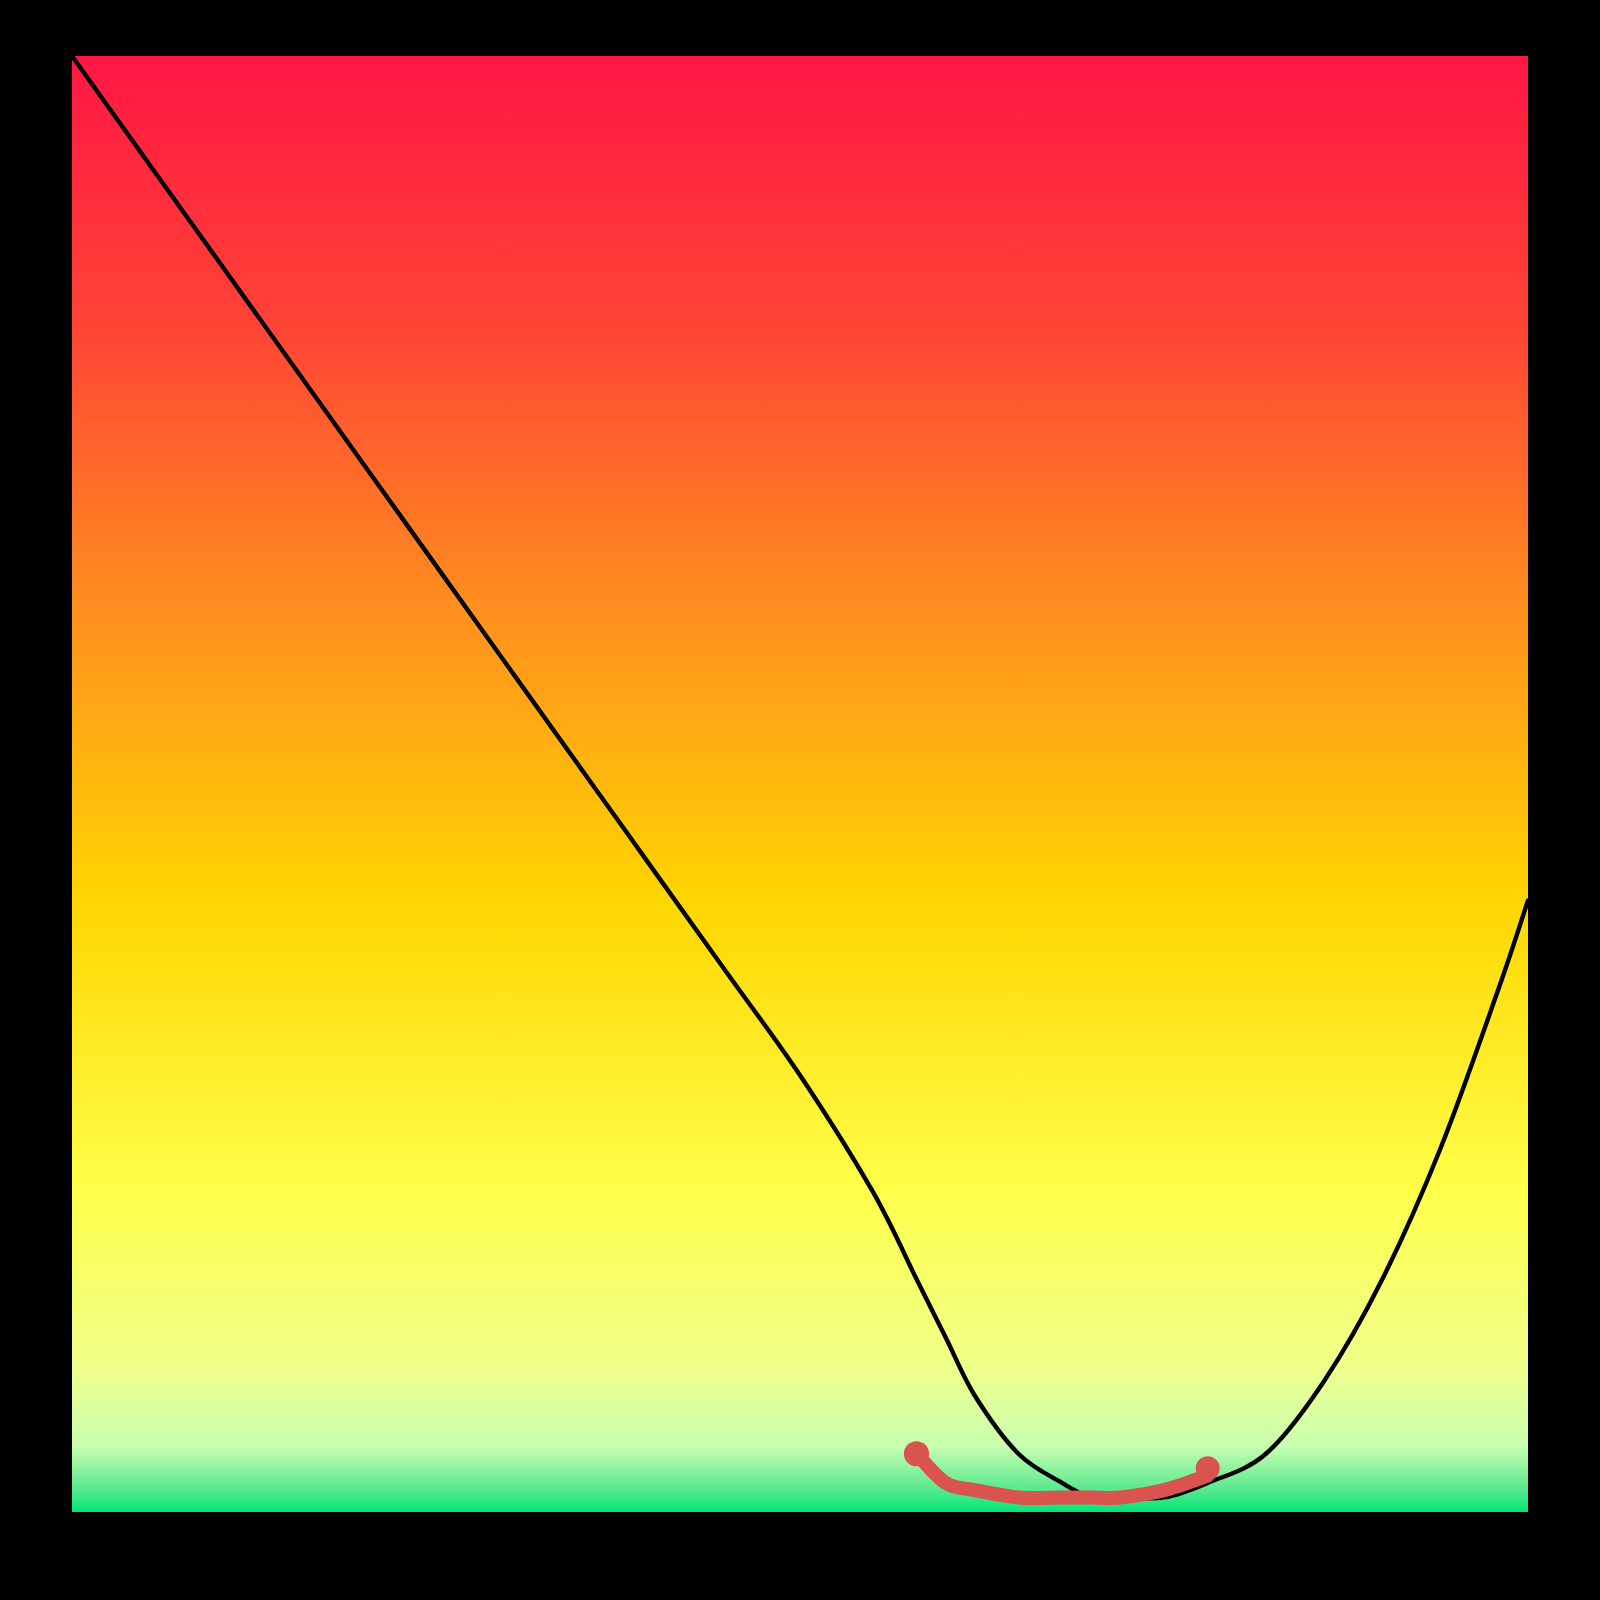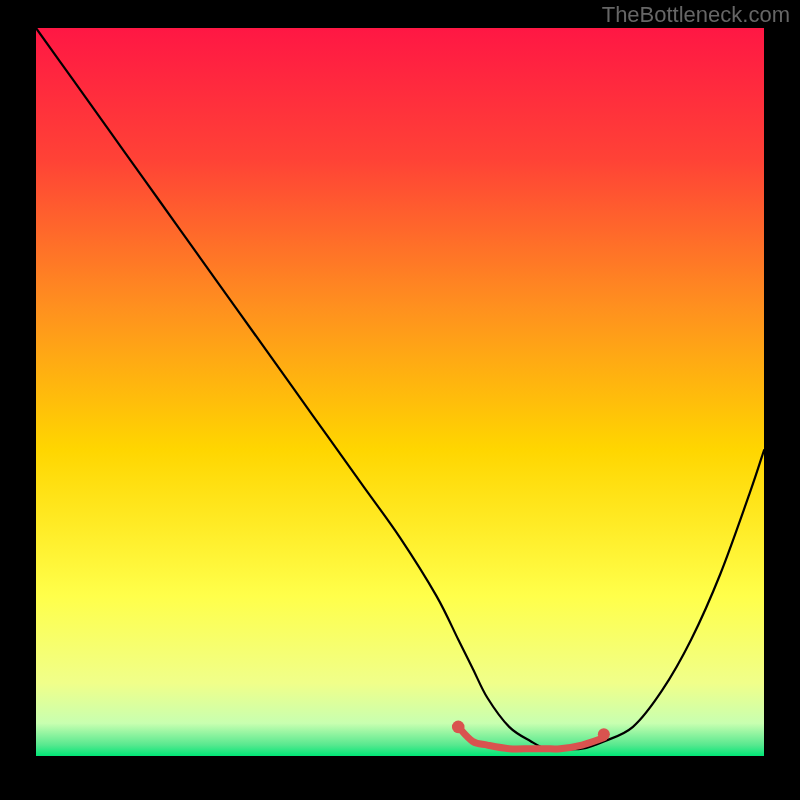--- a/index.html
+++ b/index.html
@@ -34,21 +34,20 @@
     height: 728px;
   }
   svg {
     display: block;
   }
 </style>
 </head>
 <body>
 
 <div class="container">
-  <div class="watermark">TheBottleneck.com</div>
   <div class="plot-area">
     <svg id="chart-svg" width="728" height="728" viewBox="0 0 728 728">
         <defs>
           <linearGradient id="bg-grad" x1="0" y1="0" x2="0" y2="1">
             <stop offset="0%" stop-color="#ff1744"></stop>
             <stop offset="18%" stop-color="#ff4236"></stop>
             <stop offset="38%" stop-color="#ff8f1f"></stop>
             <stop offset="57.99999999999999%" stop-color="#ffd600"></stop>
             <stop offset="78%" stop-color="#ffff4a"></stop>
             <stop offset="90%" stop-color="#f0ff8a"></stop>

